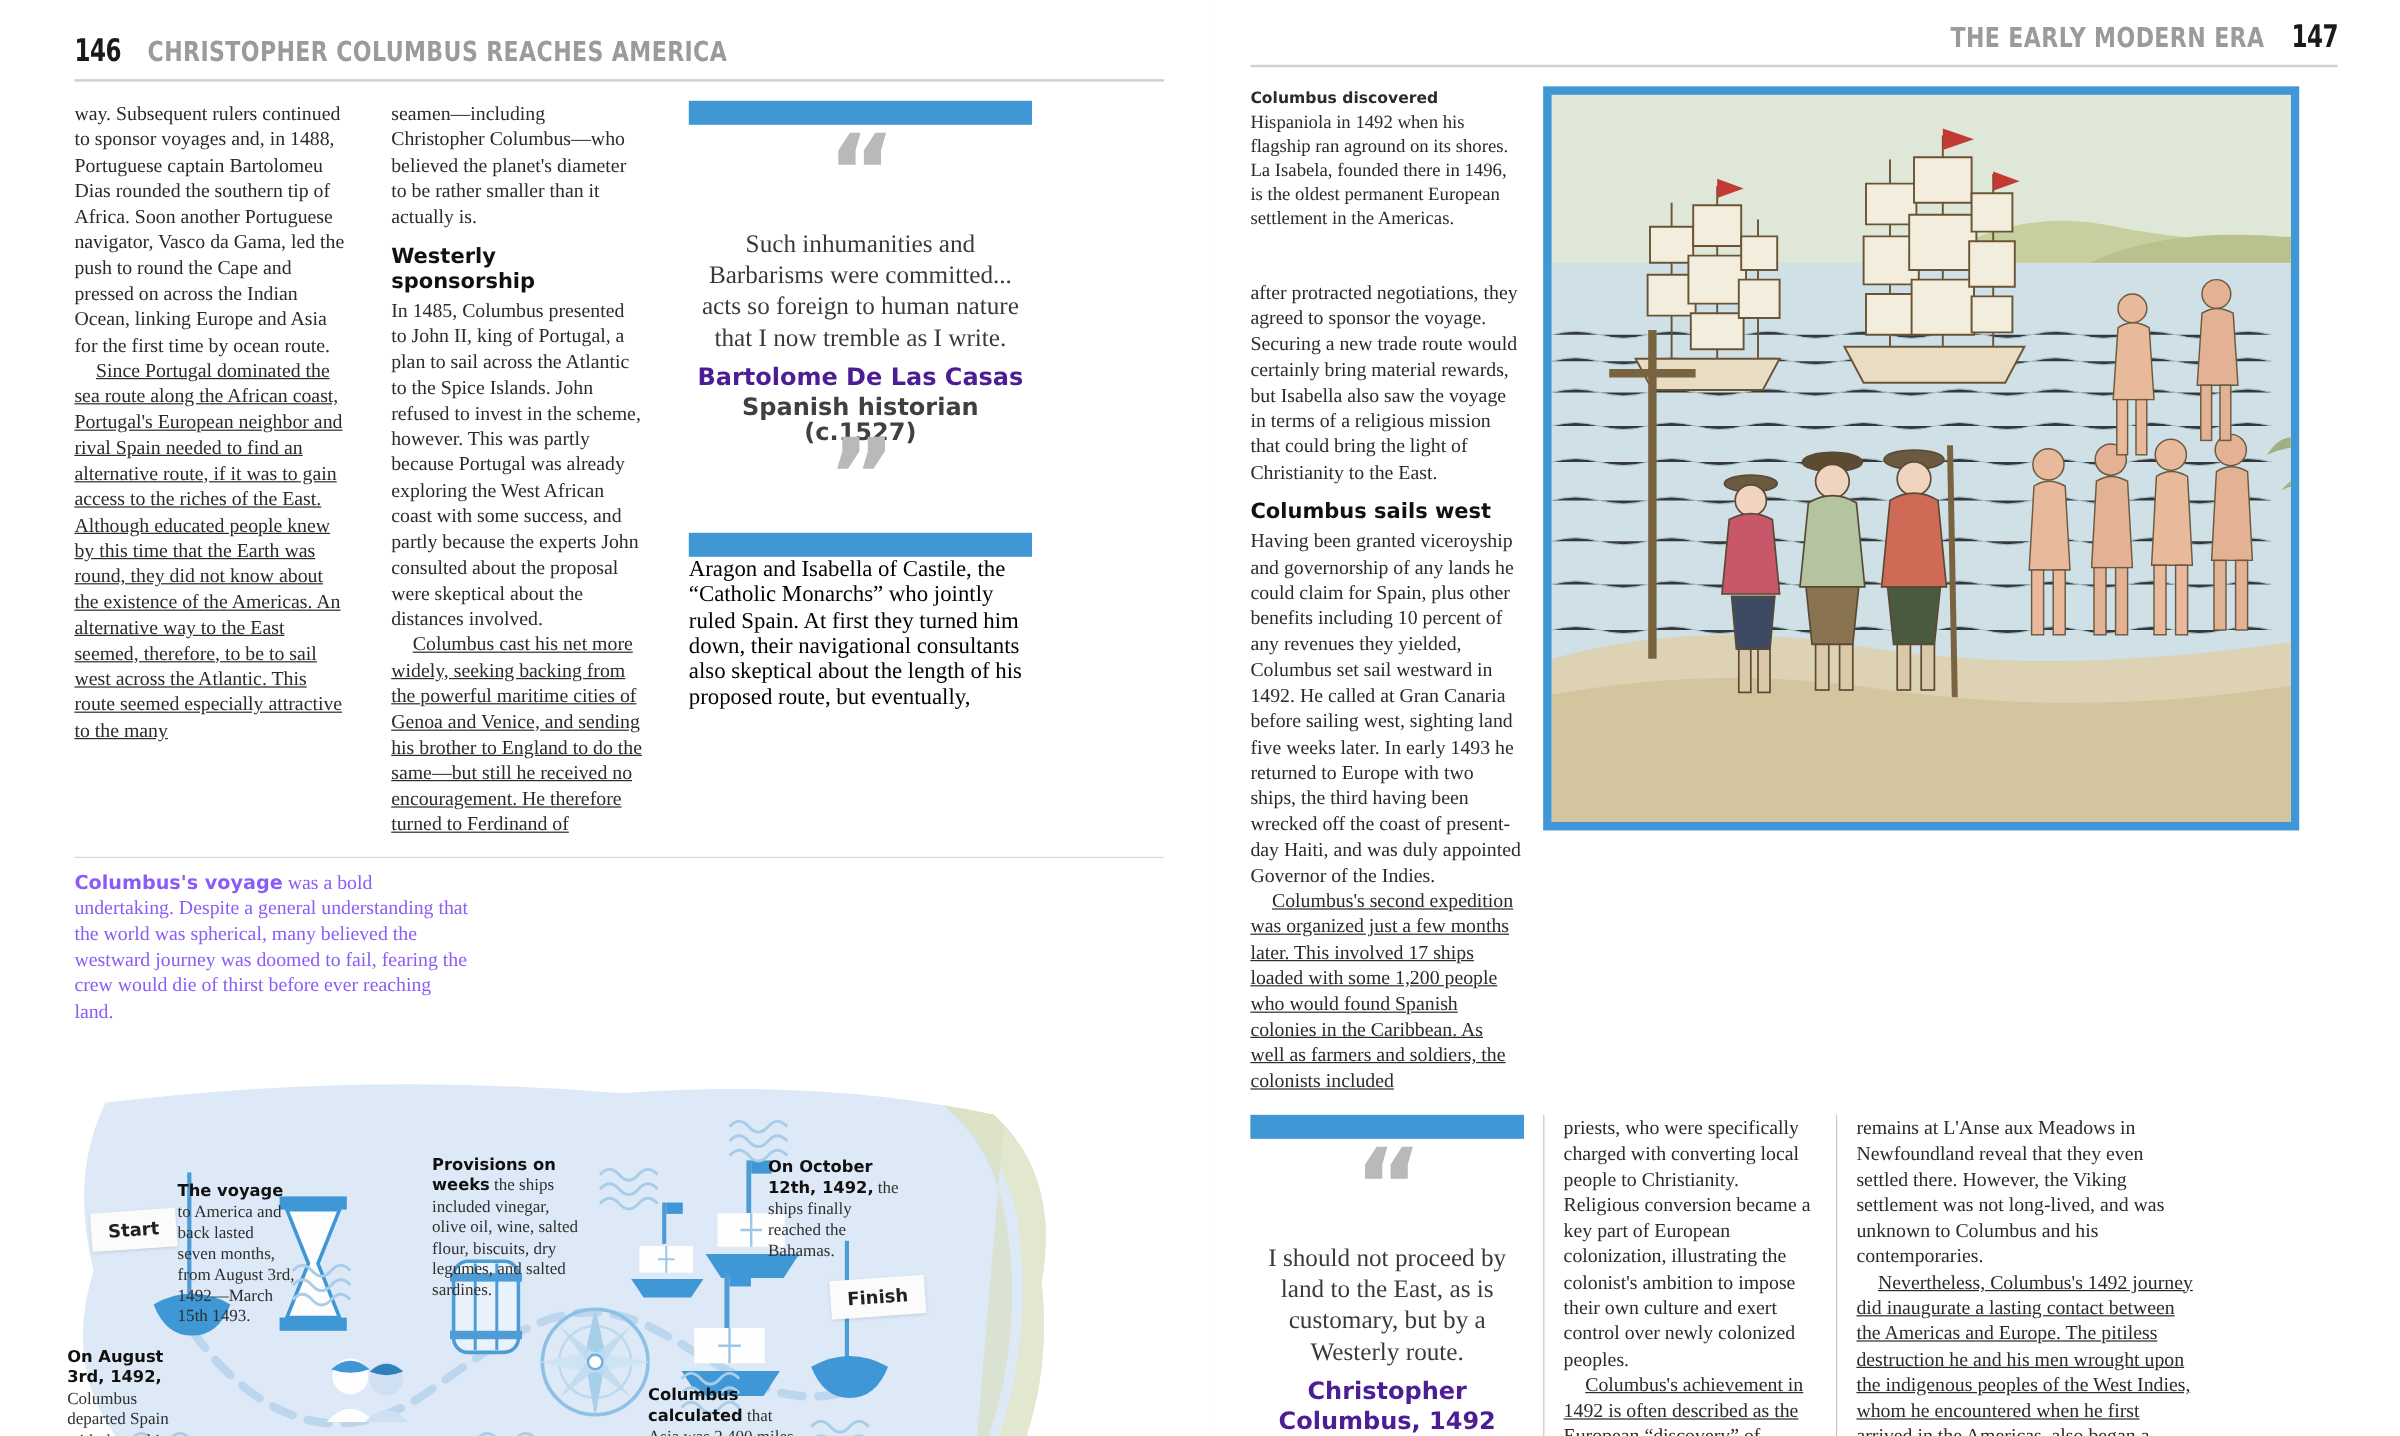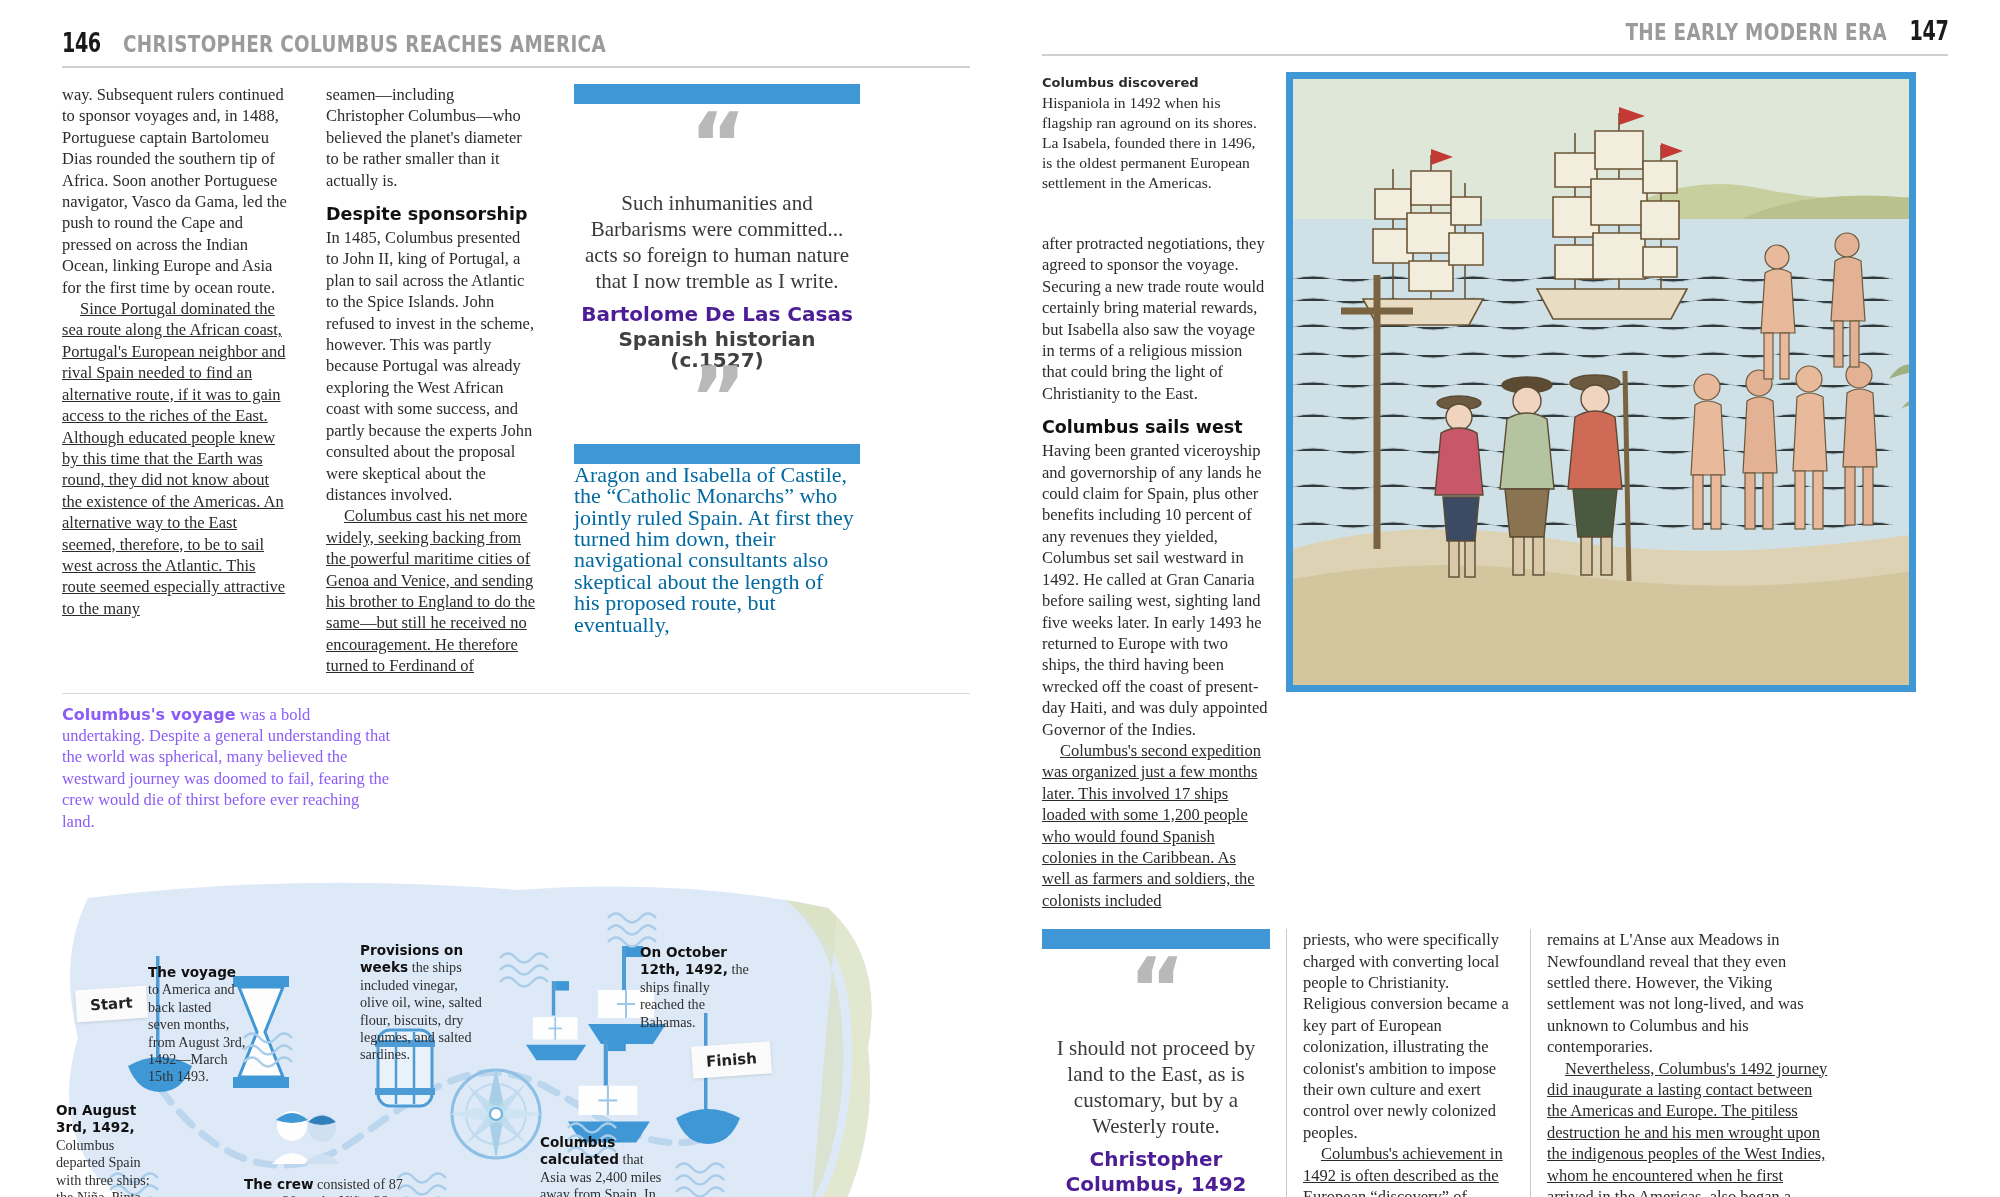--- a/index.html
+++ b/index.html
@@ -78,21 +78,21 @@
     margin:14px 0 8px; font-family:"Liberation Serif", serif;
   }
   .qattrib {
     font-family:"DejaVu Sans", sans-serif; font-weight:700;
     font-size:20px; color:#4c1d95; line-height:25px;
   }
   .qrole {
     font-family:"DejaVu Sans", sans-serif; font-weight:700;
     font-size:20px; color:#404040; margin-top:2px;
   }
-  .qpost { font-size:22px; line-height:21.4px; color:#0369a1; margin-top:14px; }
+  .qpost { font-size:19px; line-height:21.4px; color:#000000; margin-top:14px; }
 
   
   .info-wrap { position:relative; margin-top:16px; }
   .info-caption {
     font-size:16.5px; line-height:21.4px; color:#8b5cf6;
     width:330px; margin-bottom:6px;
   }
   .info-caption b { font-family:"DejaVu Sans", sans-serif; font-size:16px; }
   .info-canvas {
     position:relative; width:920px; height:420px; margin-left:-14px;
@@ -138,21 +138,21 @@
 
     <div class="cols">
 
       <div class="col lp-col1">
         <p>way. Subsequent rulers continued to sponsor voyages and, in 1488, Portuguese captain Bartolomeu Dias rounded the southern tip of Africa. Soon another Portuguese navigator, Vasco da Gama, led the push to round the Cape and pressed on across the Indian Ocean, linking Europe and Asia for the first time by ocean route.</p>
         <p>Since Portugal dominated the sea route along the African coast, Portugal's European neighbor and rival Spain needed to find an alternative route, if it was to gain access to the riches of the East. Although educated people knew by this time that the Earth was round, they did not know about the existence of the Americas. An alternative way to the East seemed, therefore, to be to sail west across the Atlantic. This route seemed especially attractive to the many</p>
       </div>
 
       <div class="col lp-col2 divider-left">
         <p>seamen—including Christopher Columbus—who believed the planet's diameter to be rather smaller than it actually is.</p>
-        <h3 class="subhead">Despite sponsorship</h3>
+        <h3 class="subhead">Westerly sponsorship</h3>
         <p>In 1485, Columbus presented to John II, king of Portugal, a plan to sail across the Atlantic to the Spice Islands. John refused to invest in the scheme, however. This was partly because Portugal was already exploring the West African coast with some success, and partly because the experts John consulted about the proposal were skeptical about the distances involved.</p>
         <p>Columbus cast his net more widely, seeking backing from the powerful maritime cities of Genoa and Venice, and sending his brother to England to do the same—but still he received no encouragement. He therefore turned to Ferdinand of</p>
       </div>
 
       <div class="col lp-col3 divider-left">
         <div class="quote-box">
           <div class="qbar"></div>
           <div class="qbody">
             <div class="qmark">“</div>
             <div class="qtext">Such inhumanities and Barbarisms were committed... acts so foreign to human nature that I now tremble as I write.</div>

